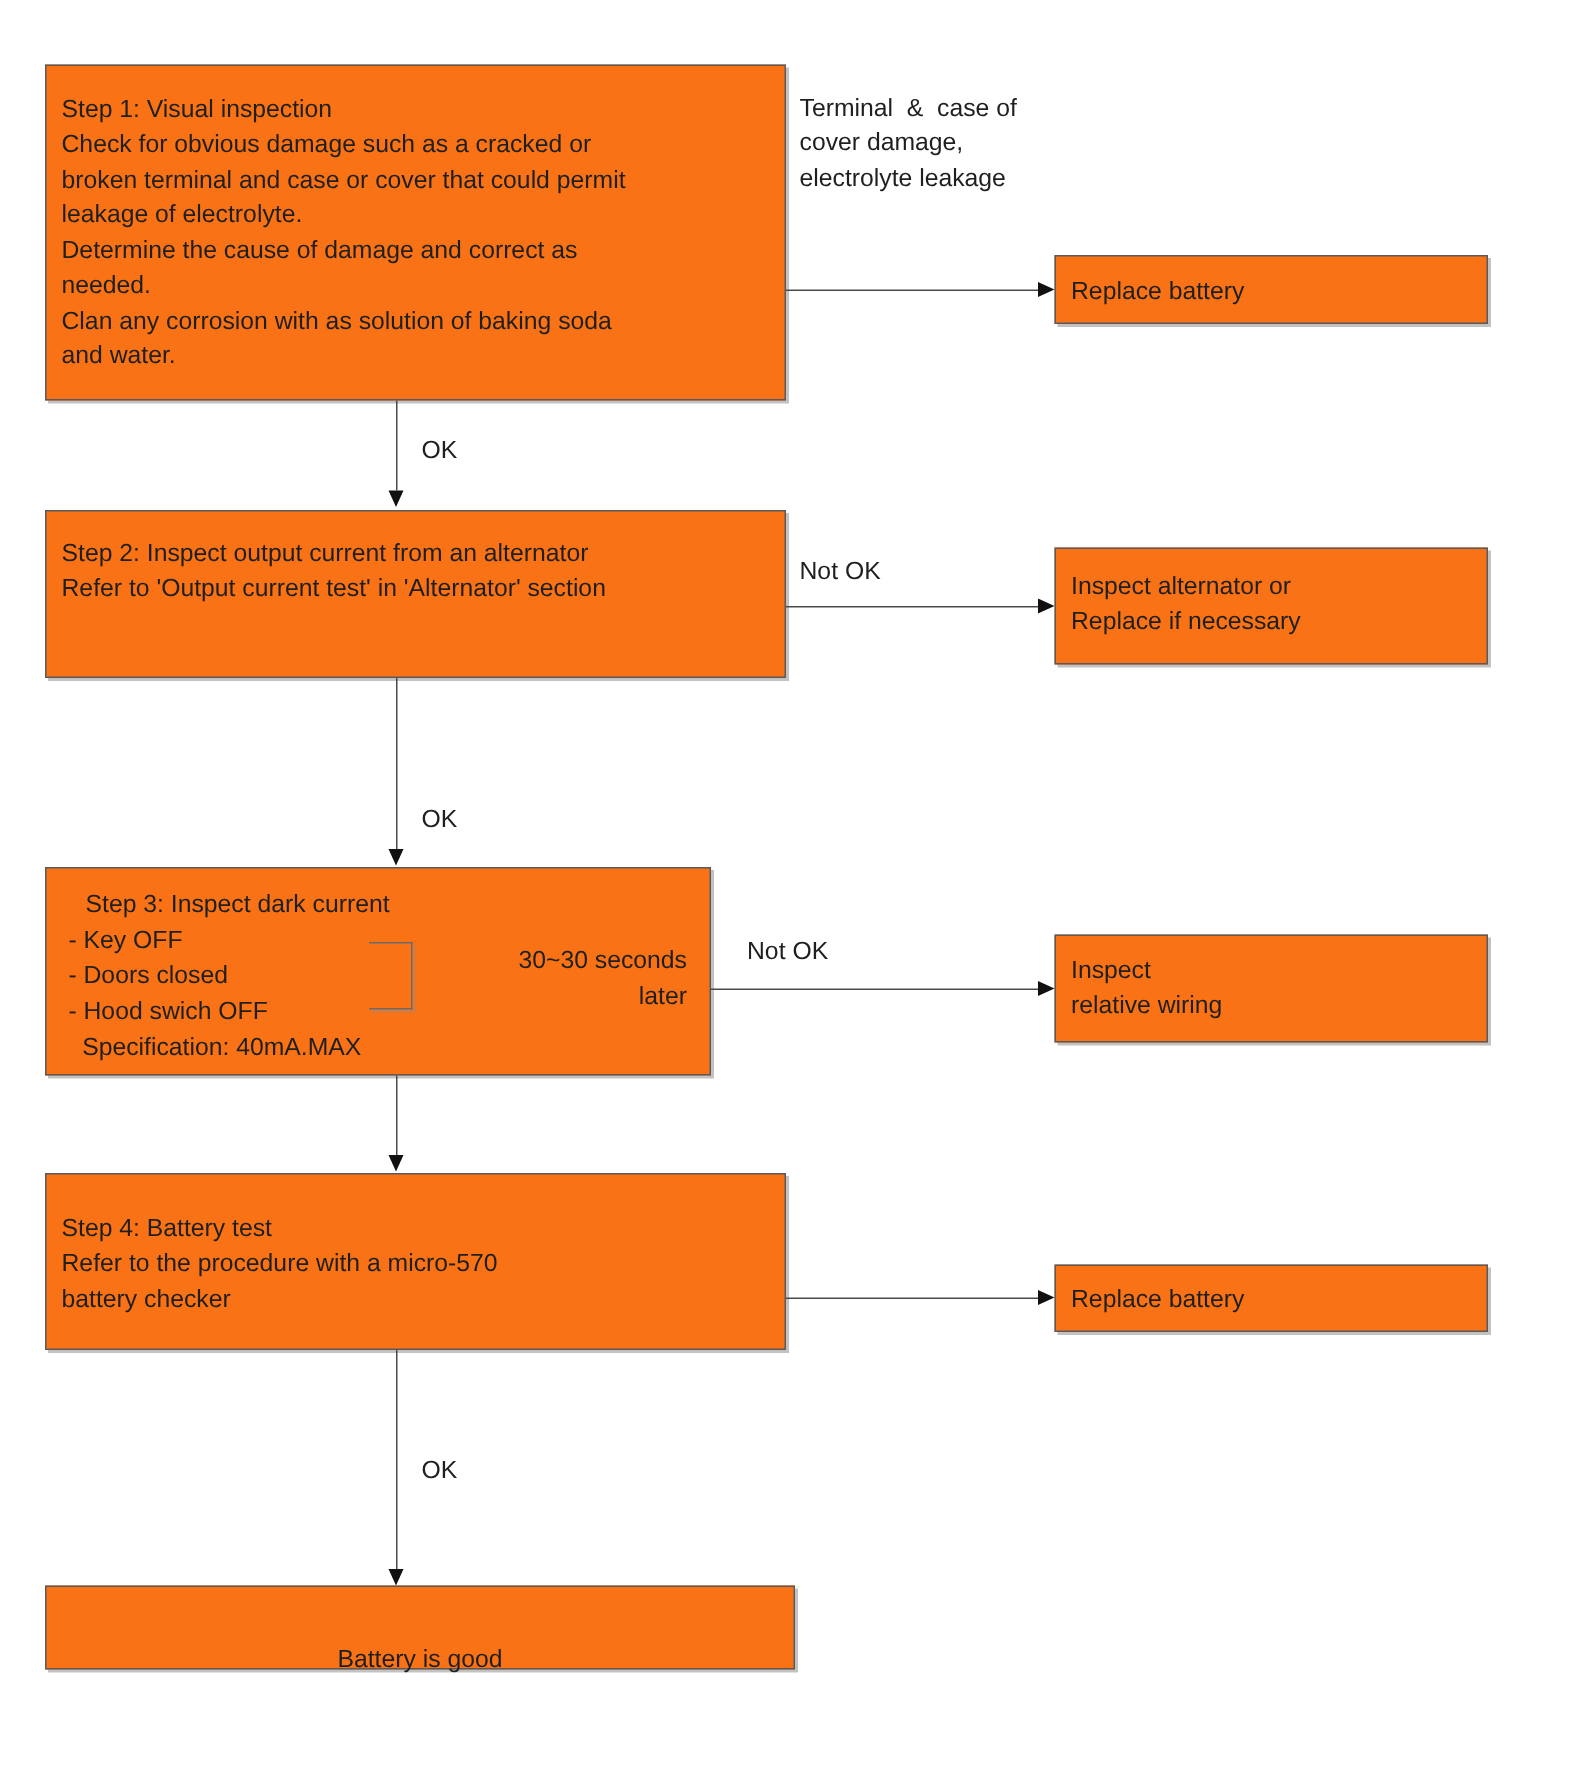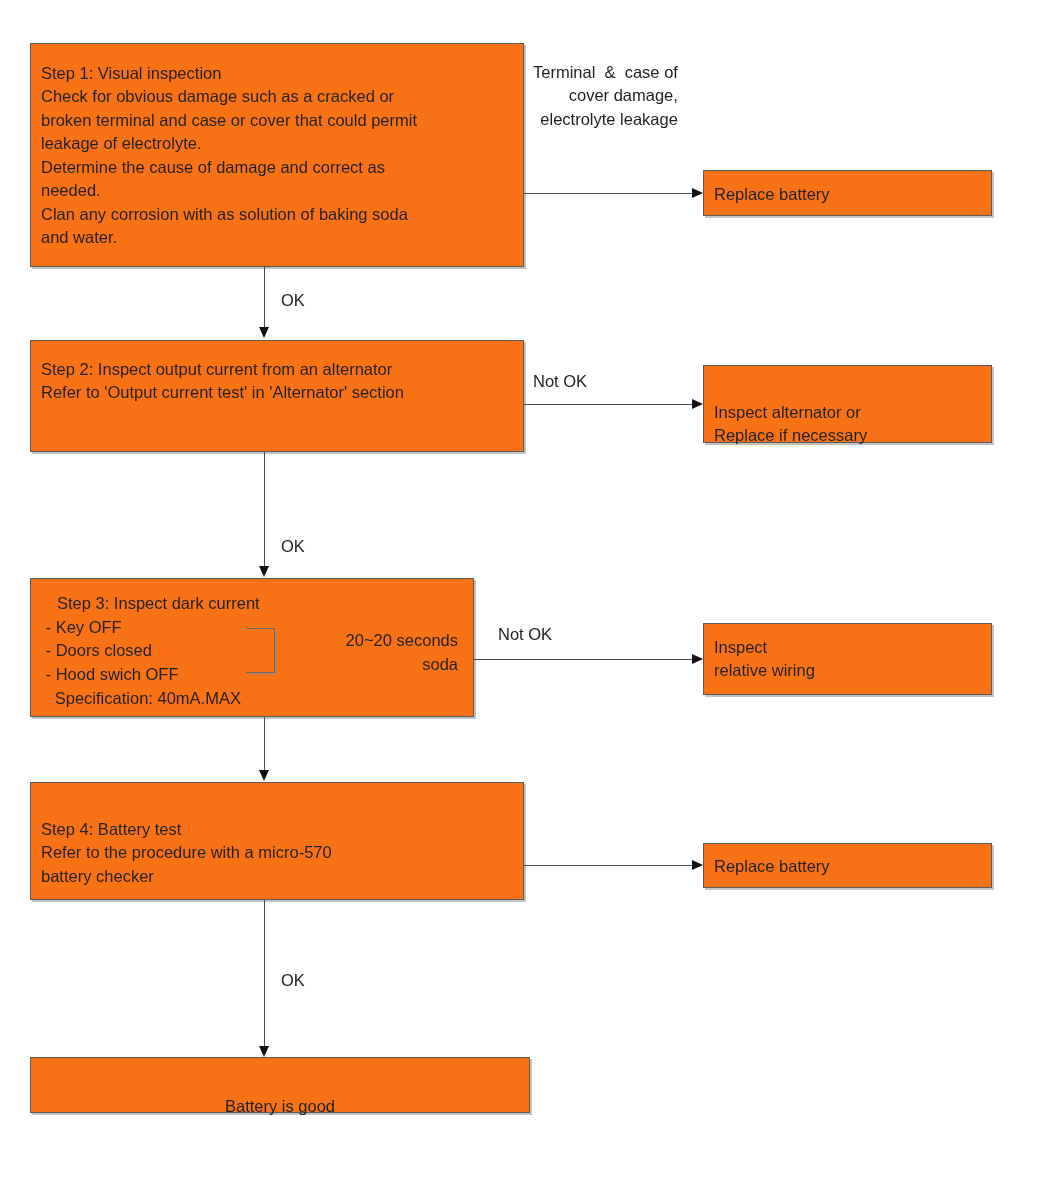--- a/index.html
+++ b/index.html
@@ -70,21 +70,20 @@
     border-bottom: 5.5px solid transparent;
     border-left: 11px solid #111111;
   }
   
   .label {
     position: absolute;
     font-size: 16.5px;
     line-height: 1.42;
     white-space: pre;
     color: #1f1f1f;
-    text-align: right;
   }
   .label-right {
     position: absolute;
     font-size: 16.5px;
     line-height: 1.42;
     color: #1f1f1f;
     text-align: right;
   }
   
   .bracket {
@@ -131,55 +130,55 @@
   <div class="box" style="left:30px; top:340px; width:494px; height:112px;">
     <div class="box-text" style="left:10px; top:17px;">Step 2: Inspect output current from an alternator
 Refer to 'Output current test' in 'Alternator' section</div>
   </div>
 
   <div class="label" style="left:533px; top:370px;">Not OK</div>
   <div class="hline" style="left:524px; top:404px; width:176px;"></div>
   <div class="arrow-right" style="left:692px; top:398.5px;"></div>
 
   <div class="box" style="left:703px; top:365px; width:289px; height:78px;">
-    <div class="box-text" style="left:10px; top:14px;margin-top:21px;">Inspect alternator or
+    <div class="box-text" style="left:10px; top:14px;">Inspect alternator or
 Replace if necessary</div>
   </div>
 
   <div class="vline" style="left:264px; top:452px; height:114px;"></div>
   <div class="arrow-down" style="left:259px; top:566px;"></div>
   <div class="label" style="left:281px; top:535px;">OK</div>
 
   <div class="box" style="left:30px; top:578px; width:444px; height:139px;">
     <div class="box-text" style="left:26px; top:13px;">Step 3: Inspect dark current</div>
     <div class="box-text" style="left:10px; top:37px;"> - Key OFF
  - Doors closed
  - Hood swich OFF</div>
     <div class="box-text" style="left:10px; top:108px;">   Specification: 40mA.MAX</div>
 
     <div class="bracket" style="left:215px; top:49px; width:29px; height:45px;"></div>
 
-    <div class="label-right" style="left:255px; top:50px; width:172px;">20~20 seconds</div>
-    <div class="label-right" style="left:255px; top:74px; width:172px;">soda</div>
+    <div class="label-right" style="left:255px; top:50px; width:172px;">30~30 seconds</div>
+    <div class="label-right" style="left:255px; top:74px; width:172px;">later</div>
   </div>
 
   <div class="label" style="left:498px; top:623px;">Not OK</div>
   <div class="hline" style="left:474px; top:659px; width:226px;"></div>
   <div class="arrow-right" style="left:692px; top:653.5px;"></div>
 
   <div class="box" style="left:703px; top:623px; width:289px; height:72px;">
     <div class="box-text" style="left:10px; top:12px;">Inspect
 relative wiring</div>
   </div>
 
   <div class="vline" style="left:264px; top:717px; height:53px;"></div>
   <div class="arrow-down" style="left:259px; top:770px;"></div>
 
   <div class="box" style="left:30px; top:782px; width:494px; height:118px;">
-    <div class="box-text" style="left:10px; top:25px;margin-top:10px;">Step 4: Battery test
+    <div class="box-text" style="left:10px; top:25px;">Step 4: Battery test
 Refer to the procedure with a micro-570
 battery checker</div>
   </div>
 
   <div class="hline" style="left:524px; top:865px; width:176px;"></div>
   <div class="arrow-right" style="left:692px; top:859.5px;"></div>
 
   <div class="box" style="left:703px; top:843px; width:289px; height:45px;">
     <div class="box-text" style="left:10px; top:11px;">Replace battery</div>
   </div>

